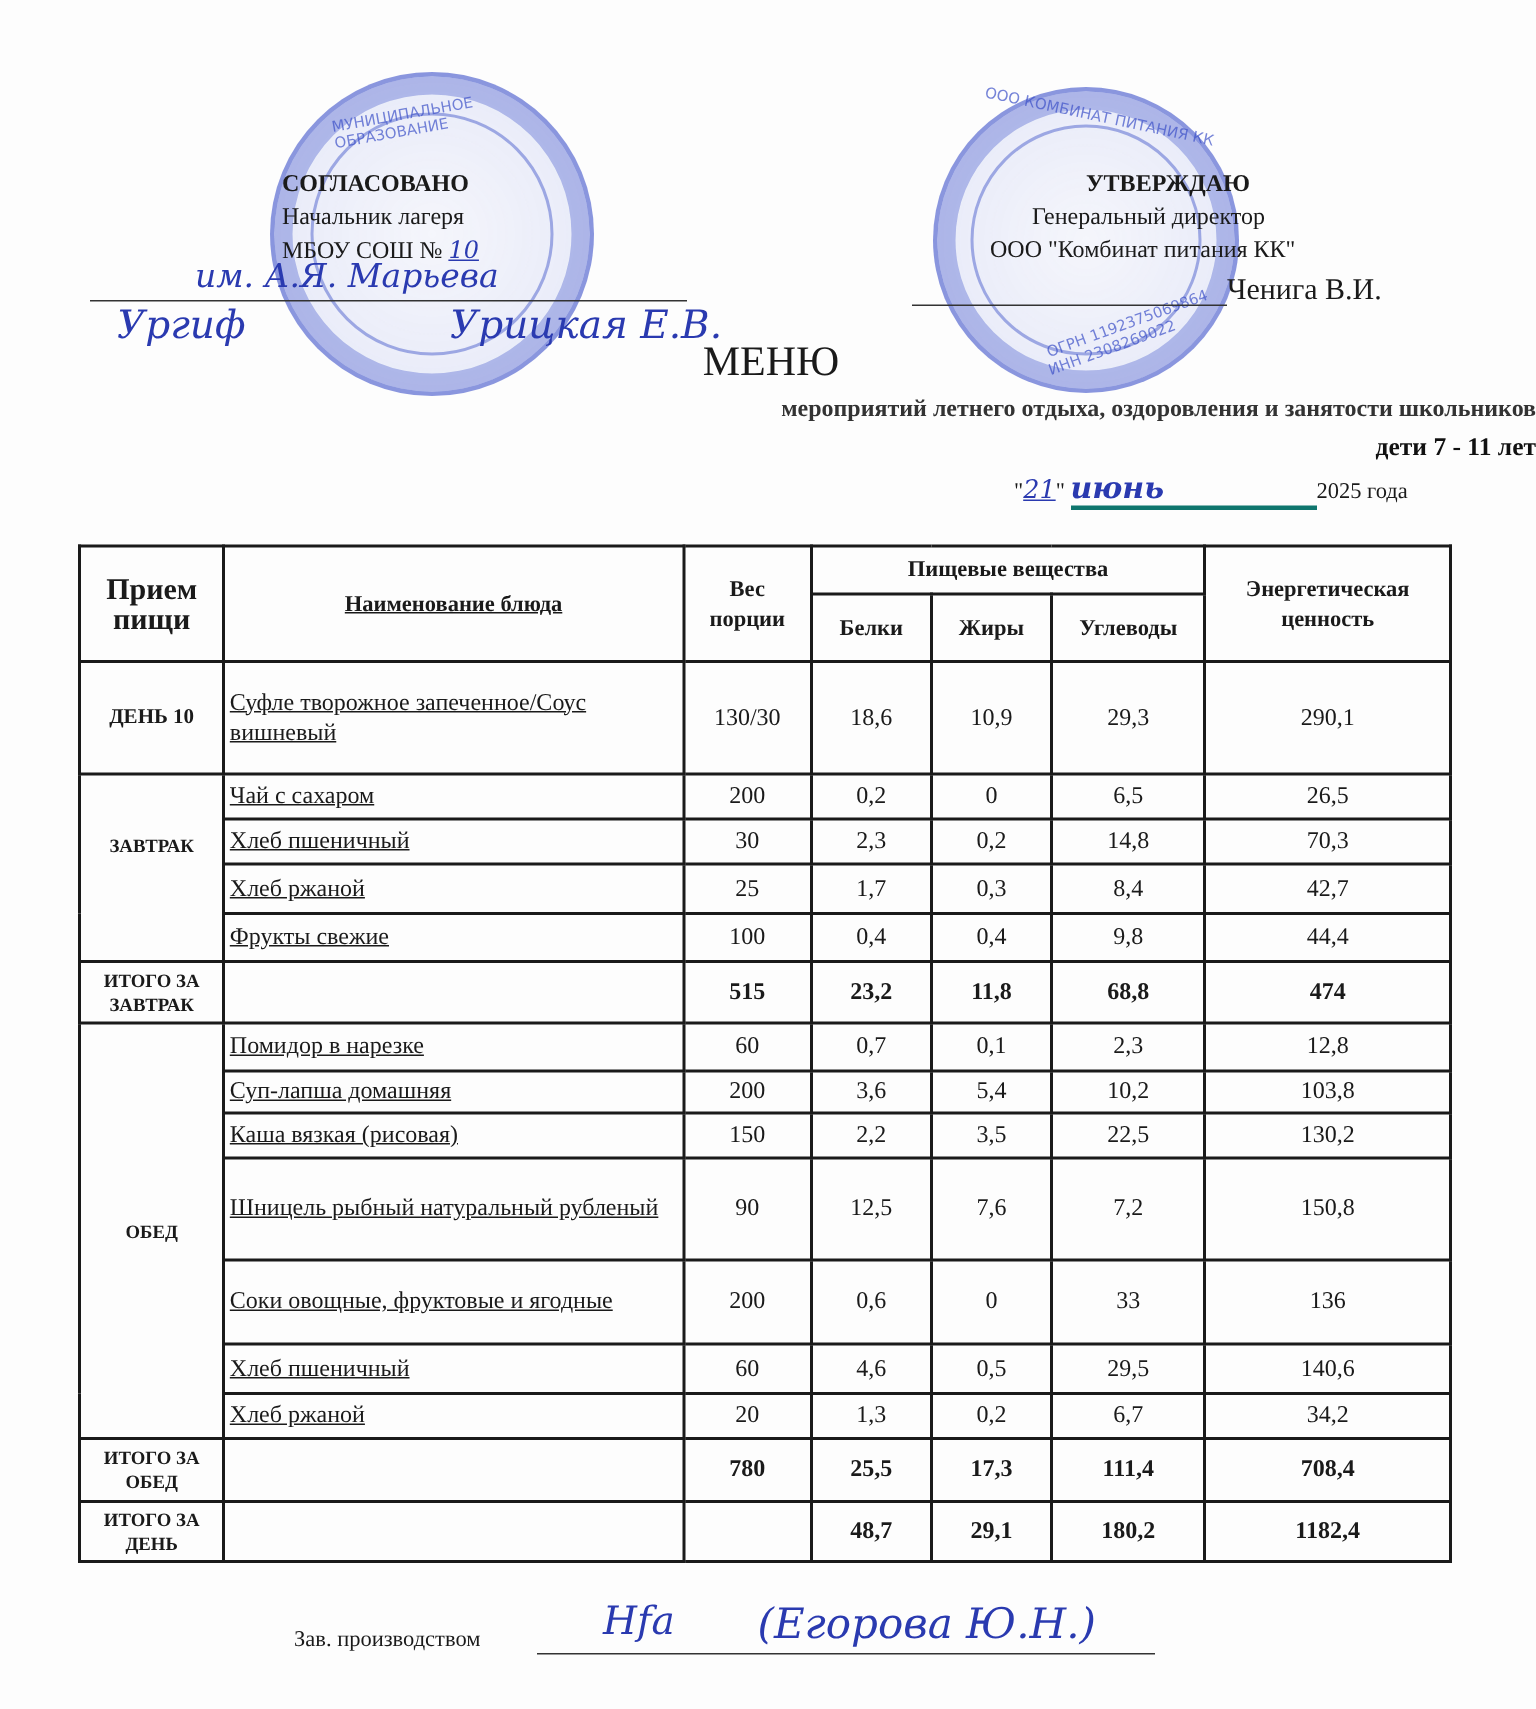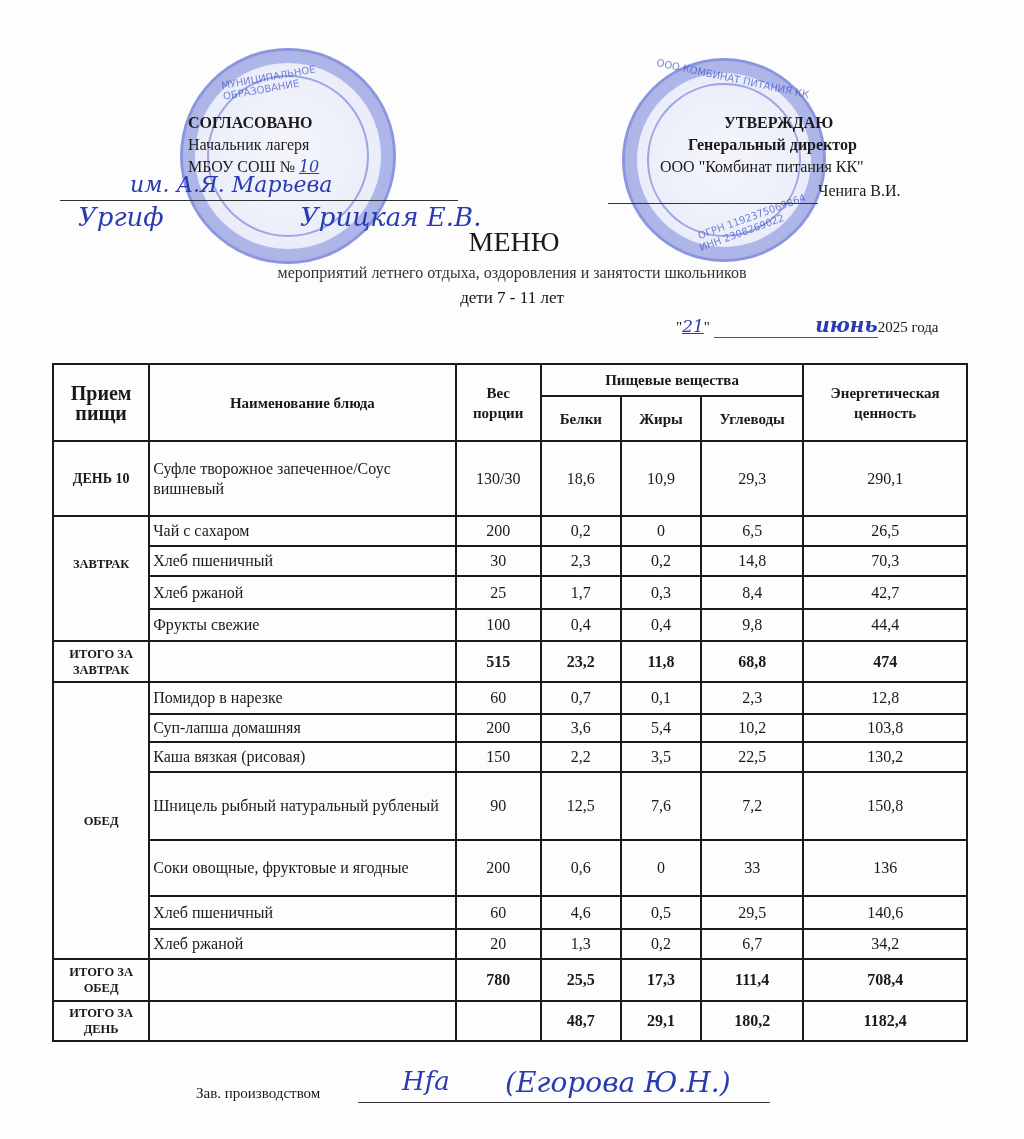--- a/index.html
+++ b/index.html
@@ -18,31 +18,31 @@
     position:absolute; border-radius:50%; border:2px solid rgba(60,80,200,0.45);
   }
   .stamp-text {
     position:absolute; color:rgba(60,80,200,0.7); font-family:"DejaVu Sans", sans-serif; font-size:10px;
   }
   .approve-block { font-size:16px; line-height:22px; }
   .approve-block .title { font-weight:bold; }
   .sig { font-family:"DejaVu Serif", serif; font-style:italic; color:#2a3ab0; }
   .line { position:absolute; border-bottom:1px solid #333; }
   .menu-title { font-size:28px; text-align:center; }
-  .subtitle { font-size:16px; font-weight:normal; text-align:center; color:#333; }
+  .subtitle { font-size:16px; font-weight:bold; text-align:right; color:#333; }
   table.menu {
     position:absolute; left:52px; top:363px; border-collapse:collapse; width:916px;
     font-size:16px;
   }
   table.menu td, table.menu th {
     border:2px solid #1a1a1a; padding:0 3px;
   }
   table.menu th { font-weight:bold; text-align:center; font-size:15px; line-height:20px; }
   .c-meal { width:89px; text-align:center; font-weight:bold; font-size:12.5px; line-height:16px; }
-  .c-dish { width:304px; text-align:left; line-height:20px; }
+  .c-dish { width:304px; text-align:left; line-height:20px;text-decoration:underline; }
   .c-num { text-align:center; }
   .c-w { width:78px; }
   .c-b { width:73px; }
   .c-f { width:73px; }
   .c-u { width:95px;border-radius:19px; }
   .c-e { width:157px;margin-left:25px; }
   .bold td, tr.bold td { font-weight:bold; }
   .sep-thick td { border-top:4px double #1a1a1a; }
   .footer { font-size:15px; }
 </style>
@@ -68,33 +68,33 @@
     <span class="sig" style="text-decoration:underline;">10</span>
   </div>
 </div>
 <div class="abs sig" style="left:130px; top:172px; font-size:22px;">им. А.Я. Марьева</div>
 <div class="line" style="left:60px; top:200px; width:398px;"></div>
 <div class="abs sig" style="left:78px; top:202px; font-size:26px;">Ургиф</div>
 <div class="abs sig" style="left:300px; top:202px; font-size:26px;">Урицкая Е.В.</div>
 
 <div class="abs approve-block" style="left:700px; top:112px; text-align:left;">
   <div class="title" style="padding-left:24px;">УТВЕРЖДАЮ</div>
-  <div style="margin-left:-12px;font-weight:bold;">Генеральный директор</div>
+  <div style="margin-left:-12px;">Генеральный директор</div>
   <div style="margin-left:-40px;">ООО "Комбинат питания КК"</div>
 </div>
 <div class="line" style="left:608px; top:203px; width:210px;"></div>
-<div class="abs" style="left:818px; top:182px; font-size:16px;">Ченига В.И.</div>
+<div class="abs" style="left:818px; top:182px; font-size:20px;">Ченига В.И.</div>
 
 <div class="abs menu-title" style="left:0; width:1024px; top:226px; padding-left:2px;">МЕНЮ</div>
 <div class="abs subtitle" style="left:0; width:1024px; top:264px;">мероприятий летнего отдыха, оздоровления и занятости школьников</div>
 <div class="abs subtitle" style="left:0; width:1024px; top:288px; color:#111; font-size:17px;">дети 7 - 11 лет</div>
 
 <div class="abs" style="left:676px; top:313px; font-size:15px; white-space:nowrap;">
   <span>"</span><span class="sig" style="text-decoration:underline; font-size:17px;margin-top:43px;">21</span><span>"</span>
-  <span class="sig" style="display:inline-block; width:164px; border-bottom:1px solid #0f766e; text-align:right; font-size:20px; font-weight:bold;">июнь</span><span>2025 года</span>
+  <span class="sig" style="display:inline-block; width:164px; border-bottom:3px solid #0f766e; text-align:left; font-size:20px; font-weight:bold;">июнь</span><span>2025 года</span>
 </div>
 
 <table class="menu">
   <tbody>
       <tr style="height:32px;">
     <th class="c-meal" rowspan="2" style="font-size:20px; line-height:20px;">Прием пищи</th>
     <th class="c-dish" rowspan="2" style="text-align:center;">Наименование блюда</th>
     <th class="c-w" rowspan="2">Вес порции</th>
     <th colspan="3">Пищевые вещества</th>
     <th class="c-e" rowspan="2">Энергетическая ценность</th>

